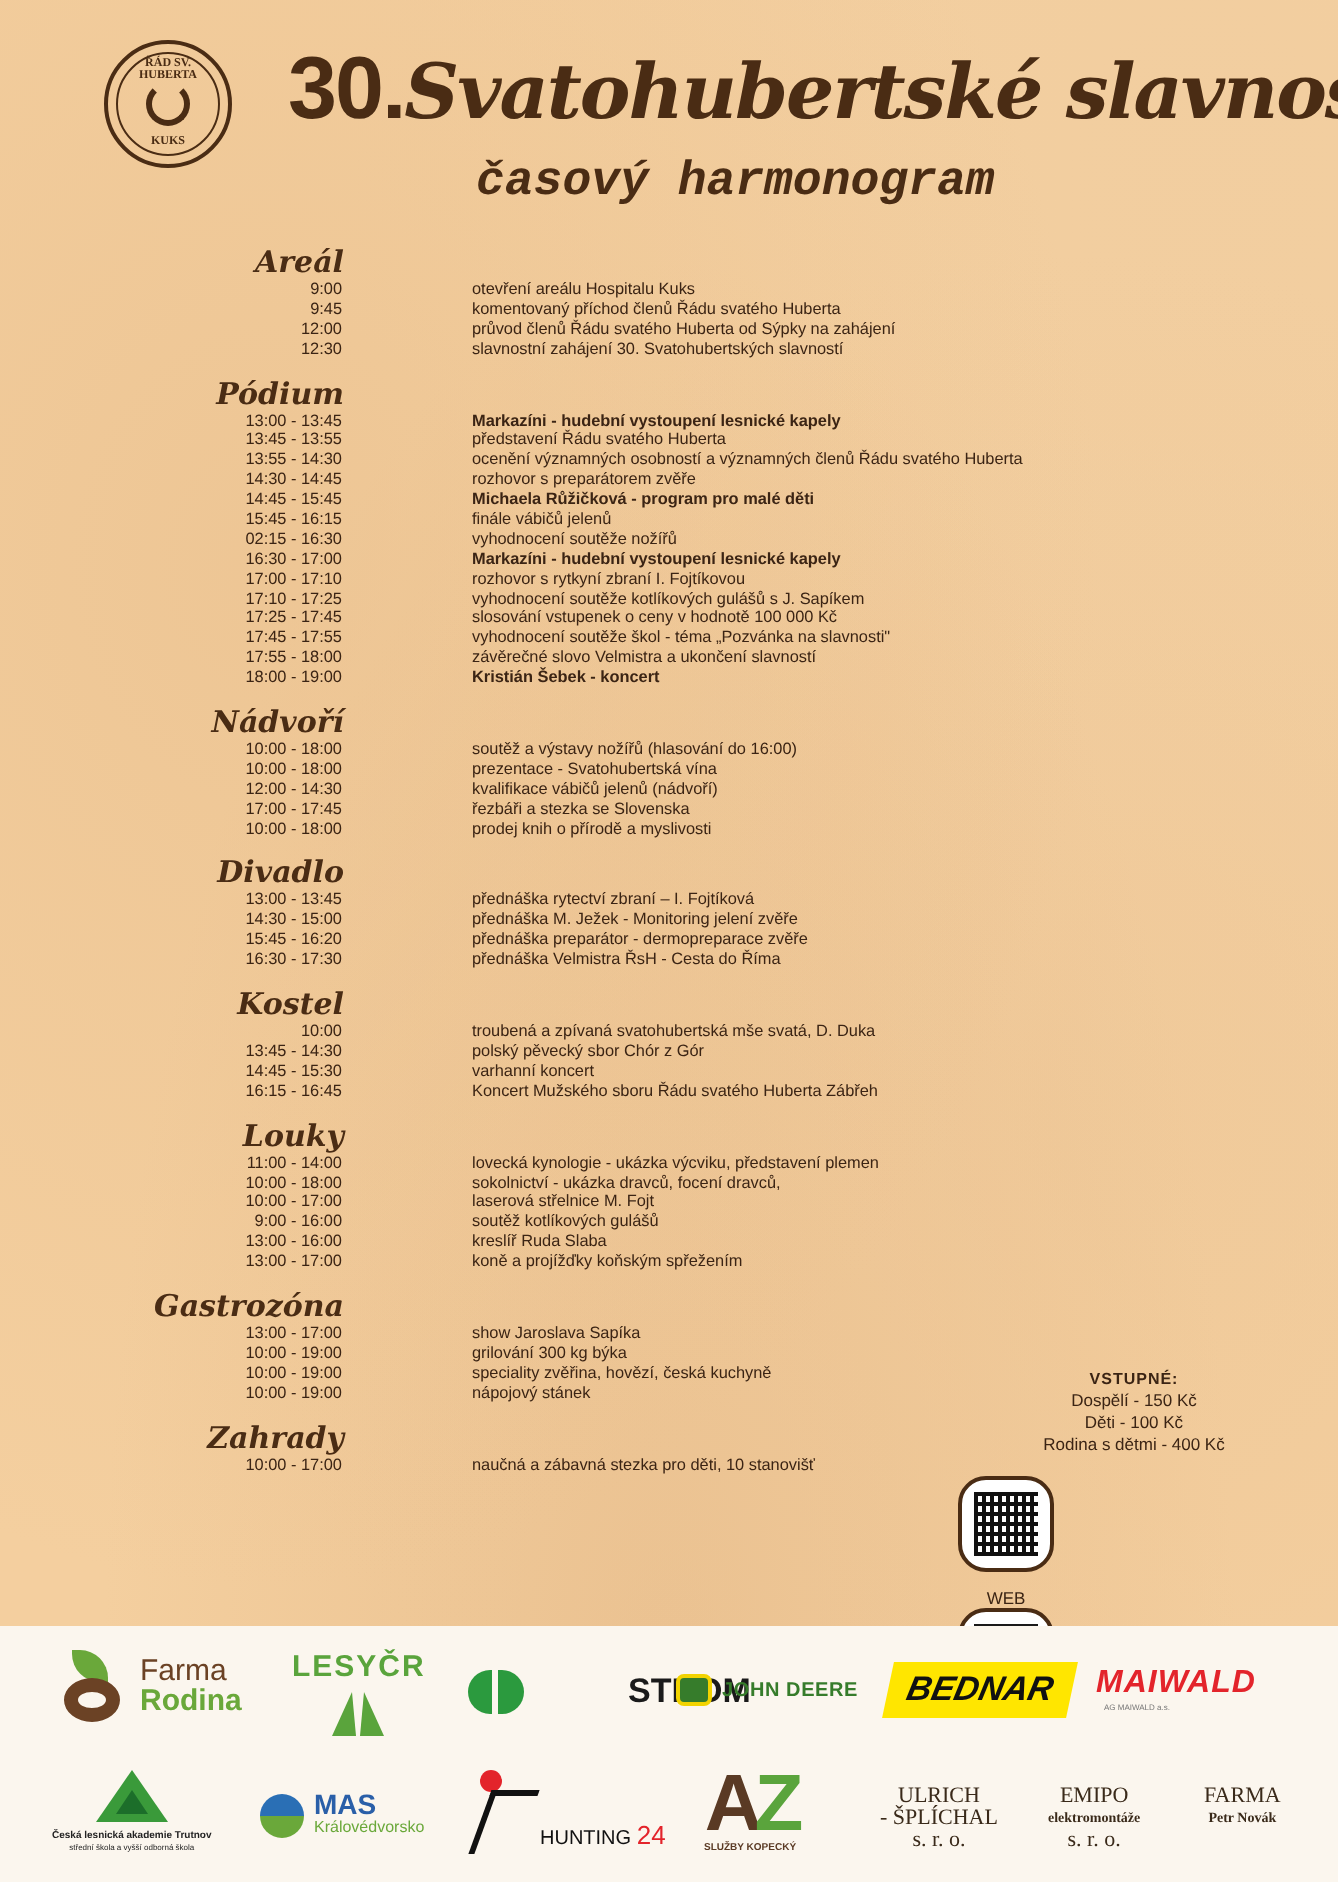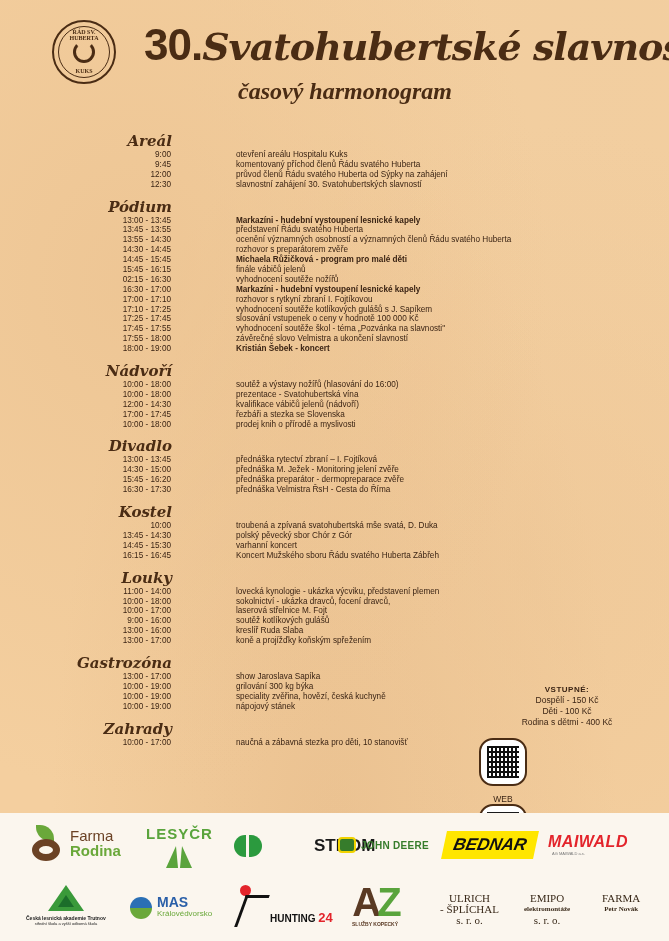--- a/index.html
+++ b/index.html
@@ -28,24 +28,24 @@
     .seal-bottom { position: absolute; bottom: 3px; left: 0; right: 0; text-align: center; font: bold 6px "Liberation Serif", serif; color: #4a2c14; }
     .seal-horn { width: 22px; height: 22px; border: 3px solid #4a2c14; border-radius: 50%; border-top-color: transparent; }
     .title {
       position: absolute; left: 144px; top: 20px;
       font-family: "DejaVu Serif", serif; font-style: italic; font-weight: bold;
       font-size: 38px; color: #4a2c14; letter-spacing: -1px; white-space: nowrap;
     }
     .title .num { font-family: "Liberation Sans", sans-serif; font-style: normal; font-size: 44px; }
     .subtitle {
       position: absolute; left: 238px; top: 78px;
-      font-family: Liberation Serif, serif; font-style: italic; font-weight: bold;
+      font-family: Liberation Mono, monospace; font-style: italic; font-weight: bold;
       font-size: 24px; color: #4a2c14; white-space: nowrap;
     }
-    .schedule { position: absolute; left: 0; top: 130px; width: 624px; }
+    .schedule { position: absolute; left: 0; top: 120px; width: 624px; }
     .section { position: relative; }
     .section-title {
       font-family: "DejaVu Serif", serif; font-style: italic; font-weight: bold;
       font-size: 15px; color: #4a2c14; position: relative; height: 20px;
     }
     .section-title span { position: absolute; right: 452px; top: 2px; white-space: nowrap; }
     .row { height: 9.9px; line-height: 9.9px; font-size: 8.2px; position: relative; white-space: nowrap; }
     .row .time { position: absolute; right: 453px; color: #3b2414; }
     .row .desc { position: absolute; left: 236px; color: #3b2414; }
     .row.bold .desc { font-weight: bold; }
@@ -106,21 +106,21 @@
     .cla .s { font-size: 4px; color: #222; white-space: nowrap; }
     .mas { left: 130px; top: 84px; }
     .mas .ic { width: 22px; height: 22px; border-radius: 50%; background: linear-gradient(#2a6fb5 50%, #6aa83a 50%); }
     .mas .txt { margin-left: 5px; line-height: 11px; }
     .mas .t1 { color: #2a5fa8; font-weight: bold; font-size: 14px; }
     .mas .t2 { color: #6aa83a; font-size: 8px; }
     .hunting { left: 236px; top: 72px; }
     .hunting .ic { width: 34px; height: 44px; position: relative; }
     .hunting .ic .dot { position: absolute; left: 4px; top: 0; width: 11px; height: 11px; border-radius: 50%; background: #e3242b; }
     .hunting .ic .deer { position: absolute; left: 4px; top: 10px; width: 24px; height: 32px; border-left: 3px solid #111; border-top: 3px solid #111; transform: skewX(-20deg); }
-    .hunting .t { font-weight: bold; font-size: 10px; color: #111; margin-top: 20px; }
+    .hunting .t { font-weight: normal; font-size: 10px; color: #111; margin-top: 20px; }
     .hunting .n { color: #e3242b; font-size: 13px; }
     .az { left: 352px; top: 70px; flex-direction: column; }
     .az .t { font-weight: bold; font-size: 40px; line-height: 38px; letter-spacing: -4px; }
     .az .a { color: #5a3a24; }
     .az .z { color: #5aa43c; }
     .az .s { font-size: 5px; color: #5a3a24; font-weight: bold; }
     .serif-logo { font-family: "Liberation Serif", serif; color: #3a2a1a; text-align: center; flex-direction: column; line-height: 11px; }
     .ulrich { left: 440px; top: 80px; font-size: 11px; }
     .emipo { left: 524px; top: 80px; font-size: 11px; }
     .emipo .m { font-size: 7px; font-weight: bold; }

